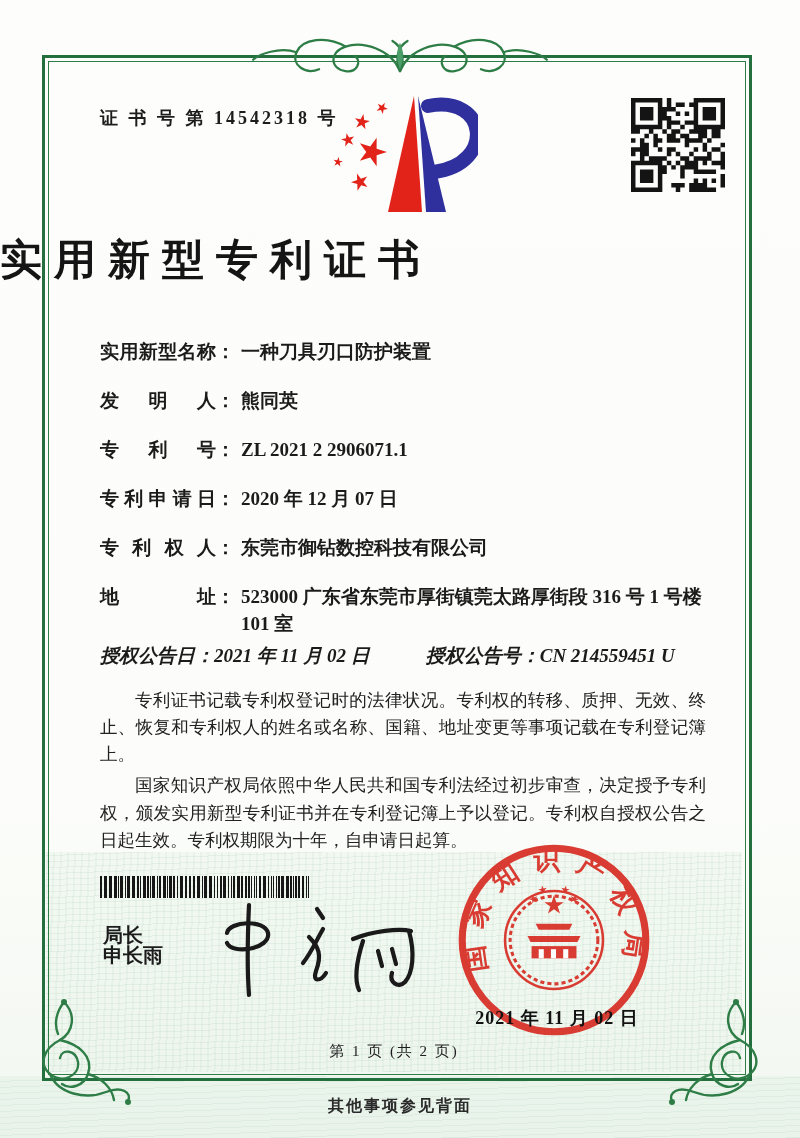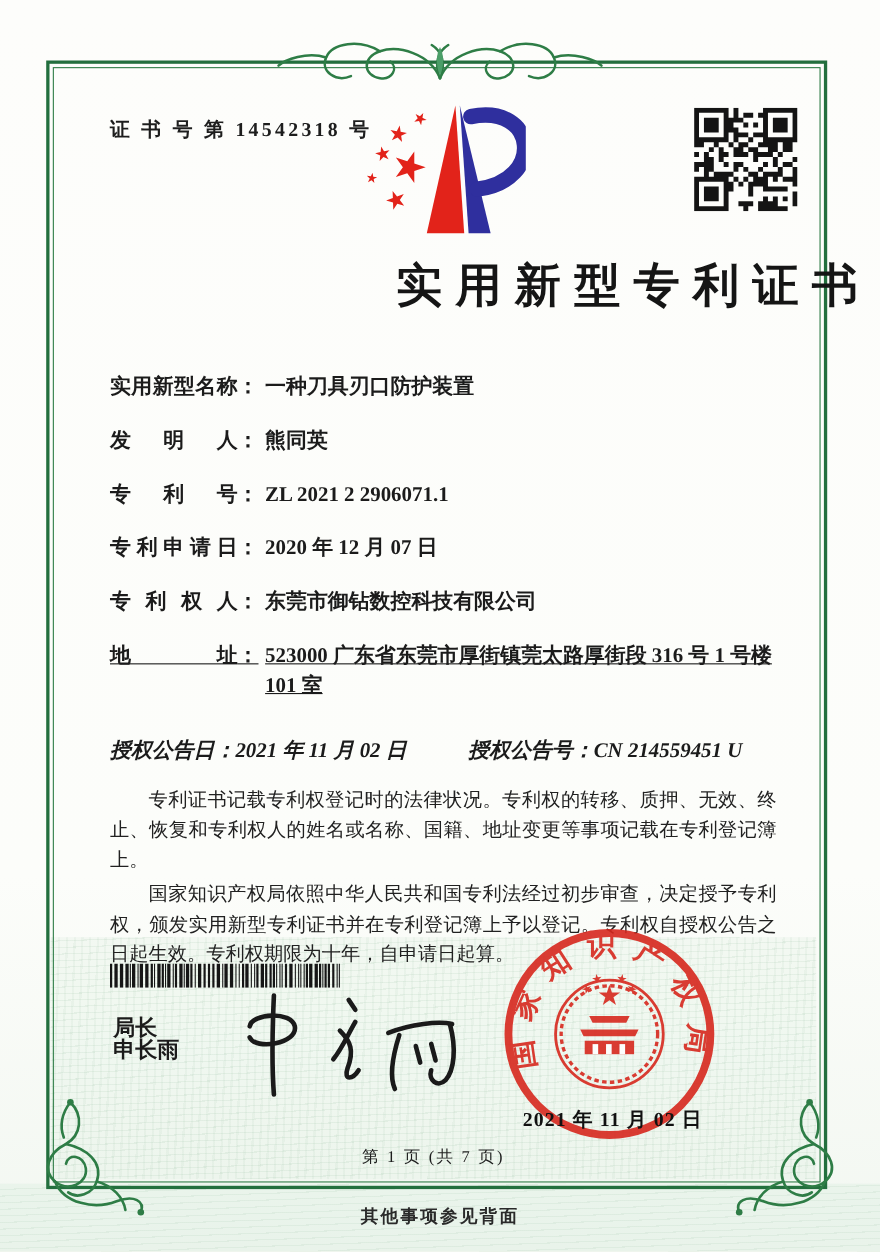--- a/index.html
+++ b/index.html
@@ -23,28 +23,28 @@
 
   .ornament{position:absolute;}
   .orn-top{left:240px;top:28px;width:320px;height:56px;}
   .orn-bl{left:26px;top:998px;width:120px;height:112px;}
   .orn-br{right:26px;top:998px;width:120px;height:112px;transform:scaleX(-1);}
 
   .cert-no{position:absolute;left:100px;top:106px;font-size:18px;letter-spacing:3px;color:#1d1d1d;font-weight:600;}
   .logo{position:absolute;left:326px;top:90px;width:152px;height:128px;}
   .qr{position:absolute;left:631px;top:98px;width:94px;height:94px;}
 
-  .title{position:absolute;left:0;top:232px;width:792px;text-align:right;font-size:42px;font-weight:700;letter-spacing:12px;color:#151515;}
+  .title{position:absolute;left:0;top:232px;width:792px;text-align:left;font-size:42px;font-weight:700;letter-spacing:12px;color:#151515;}
 
   .content{position:absolute;left:100px;top:338px;width:606px;color:#1b1b1b;}
   .field{display:flex;font-size:19px;font-weight:600;line-height:27px;margin-bottom:22px;}
   .flabel{display:inline-block;width:116px;flex:0 0 116px;text-align:justify;text-align-last:justify;}
   .colon{flex:0 0 14px;}
   .fvalue{flex:1;margin-left:6px;}
-  .field.addr{margin-bottom:32px;text-decoration:underline;}
+  .field.addr{margin-bottom:5px;}
   .grant-row{display:flex;font-size:19px;font-weight:600;line-height:27px;margin-bottom:14px;font-style:italic;}
   .grant-row .pair{display:flex;}
   .grant-row .pair + .pair{margin-left:56px;}
 
   .paras{margin-top:18px;}
   .paras p{margin:0 0 4px 0;font-size:17.5px;line-height:1.55;text-align:justify;text-indent:2em;color:#212121;font-weight:500;}
 
   .barcode{position:absolute;left:100px;top:876px;width:214px;height:22px;}
   .director{position:absolute;left:103px;top:925px;font-size:20px;font-weight:600;color:#1b1b1b;line-height:1;}
   .director .name{margin-top:0;}
@@ -218,16 +218,16 @@
       <path d="M74 96 h52 l-3 6 h-46 Z" fill="#d7281e"></path>
       <rect x="78" y="106" width="44" height="12" fill="#d7281e"></rect>
       <rect x="85" y="109" width="5" height="9" fill="#fff"></rect>
       <rect x="97" y="109" width="5" height="9" fill="#fff"></rect>
       <rect x="109" y="109" width="5" height="9" fill="#fff"></rect>
     </g>
   </svg>
 
   <div class="seal-date">2021 年 11 月 02 日</div>
 
-  <div class="page-info">第 1 页 (共 7 页)</div>
+  <div class="page-info">第 1 页 (共 2 页)</div>
   <div class="back-note">其他事项参见背面</div>
 
 </div>
 
 </body></html>

